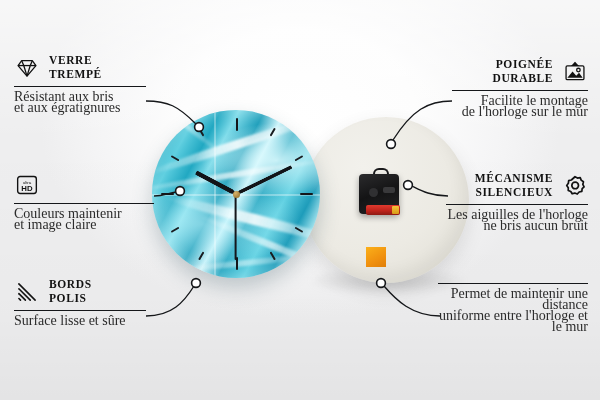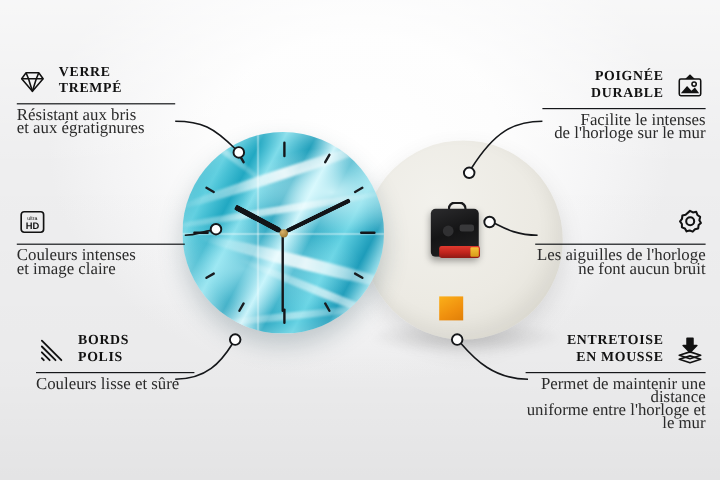--- a/index.html
+++ b/index.html
@@ -84,21 +84,21 @@
     letter-spacing:.6px;color:#121212;text-transform:uppercase;white-space:nowrap;}
   .co-right .co-title{text-align:right;}
   .co-rule{height:0;border-top:1.3px solid #15171a;margin-top:5px;}
   .co-desc{font-family:"Liberation Serif", serif;font-size:14px;line-height:11px;color:#2b2b2b;margin-top:4px;white-space:pre-line;}
   .co-right .co-desc{text-align:right;}
   .ico{flex:0 0 auto;width:26px;height:26px;color:#121212;}
   .ico svg{display:block;width:26px;height:26px;}
 
   #co-verre{left:14px;top:54px;width:132px;}
   #co-impression{left:14px;top:172px;width:140px;}
-  #co-bords{left:14px;top:278px;width:132px;margin-left:16px;}
+  #co-bords{left:14px;top:278px;width:132px;}
   #co-poignee{right:12px;top:58px;width:136px;}
   #co-mecanisme{right:12px;top:172px;width:142px;}
   #co-entretoise{right:12px;top:278px;width:150px;}
 
   #connectors{position:absolute;inset:0;pointer-events:none;}
   .leader{fill:none;stroke:#15171a;stroke-width:1.35;}
   .node{fill:#ffffff;stroke:#15171a;stroke-width:1.6;}
 </style>
 </head>
 <body>
@@ -200,89 +200,78 @@
       <span class="ico">
         <svg viewBox="0 0 32 32">
           <rect x="4.5" y="5.5" width="23" height="21" rx="3" fill="none" stroke="currentColor" stroke-width="1.7"></rect>
           <text x="16" y="14.2" text-anchor="middle" font-family="Liberation Sans, sans-serif" font-size="5.4" fill="currentColor">ultra</text>
           <text x="16" y="23" text-anchor="middle" font-family="Liberation Sans, sans-serif" font-weight="bold" font-size="9.6" fill="currentColor">HD</text>
         </svg>
       </span>
       <span class="co-title"><br></span>
     </div>
     <div class="co-rule"></div>
-    <div class="co-desc">Couleurs intenses
+    <div class="co-desc">Couleurs maintenir
 et image claire</div>
   </div>
 
   <div class="callout co-left" id="co-bords">
     <div class="co-head">
       <span class="ico">
         <svg viewBox="0 0 32 32">
             <g stroke="currentColor" stroke-width="1.9" stroke-linecap="round">
           <path d="M6 6 L26 26"></path>
               <path d="M6 12 L20 26"></path>
               <path d="M6 18 L14 26"></path>
               <path d="M6 24 L8 26"></path>
         </g>
           </svg>
       </span>
       <span class="co-title"><span>BORDS</span><br><span>POLIS</span></span>
     </div>
     <div class="co-rule"></div>
-    <div class="co-desc">Couleurs lisse et sûre</div>
+    <div class="co-desc">Surface lisse et sûre</div>
   </div>
 
   <div class="callout co-right" id="co-poignee">
     <div class="co-head">
       <span class="co-title"><span>POIGNÉE</span><br><span>DURABLE</span></span>
       <span class="ico">
         <svg viewBox="0 0 32 32">
             <g fill="none" stroke="currentColor" stroke-width="1.6" stroke-linejoin="round">
           <path d="M16 3.5 L11 8.5 H21 Z" fill="currentColor" stroke="none"></path>
           <path d="M16 4.5 L16 8.5"></path>
           <rect x="5" y="8.5" width="22" height="17" rx="1.6"></rect>
           <path d="M6.6 23 L13 15.5 L17.5 20.5 L21 17 L25.4 23 Z" fill="currentColor" stroke="none"></path>
           <circle cx="20.2" cy="13.6" r="2.2"></circle>
         </g>
           </svg>
       </span>
     </div>
     <div class="co-rule"></div>
-    <div class="co-desc">Facilite le intenses
+    <div class="co-desc">Facilite le montage
 de l'horloge sur le mur</div>
   </div>
 
   <div class="callout co-right" id="co-mecanisme">
     <div class="co-head">
+      <span class="co-title"><span>MÉCANISME</span><br><span>SILENCIEUX</span></span>
       <span class="ico">
         <svg viewBox="0 0 32 32">
             <g fill="none" stroke="currentColor" stroke-width="2.1" stroke-linejoin="round">
           <path d="M16 4.6 L19 6.2 L22.4 5.6 L23.6 8.8 L26.4 10.8 L25.6 14.1 L27.2 17 L24.8 19.2 L24.4 22.6 L21.1 23.4 L18.8 25.9 L15.7 24.7 L12.5 25.6 L10.8 22.7 L7.7 21.5 L7.7 18.1 L5.8 15.3 L7.8 12.7 L8.2 9.3 L11.5 8.6 Z"></path>
           <circle cx="16.2" cy="15.3" r="4.1"></circle>
         </g>
           </svg>
       </span>
     </div>
     <div class="co-rule"></div>
     <div class="co-desc">Les aiguilles de l'horloge
-ne font aucun bruit</div>
+ne bris aucun bruit</div>
   </div>
 
   <div class="callout co-right" id="co-entretoise">
-    <div class="co-head">
-      <span class="co-title"><span>ENTRETOISE</span><br><span>EN MOUSSE</span></span>
-      <span class="ico">
-        <svg viewBox="0 0 32 32">
-            <g fill="none" stroke="currentColor" stroke-width="1.7" stroke-linejoin="round">
-          <path d="M13 3.5 H19 V11 H23 L16 18 L9 11 H13 Z" fill="currentColor" stroke="currentColor"></path>
-          <path d="M16 17.5 L27 21 L16 24.6 L5 21 Z"></path>
-          <path d="M16 21.6 L27 25 L16 28.6 L5 25 Z"></path>
-        </g>
-          </svg>
-      </span>
-    </div>
     <div class="co-rule"></div>
     <div class="co-desc">Permet de maintenir une distance
 uniforme entre l'horloge et le mur</div>
   </div>
 
 </div>
 
 </body></html>

